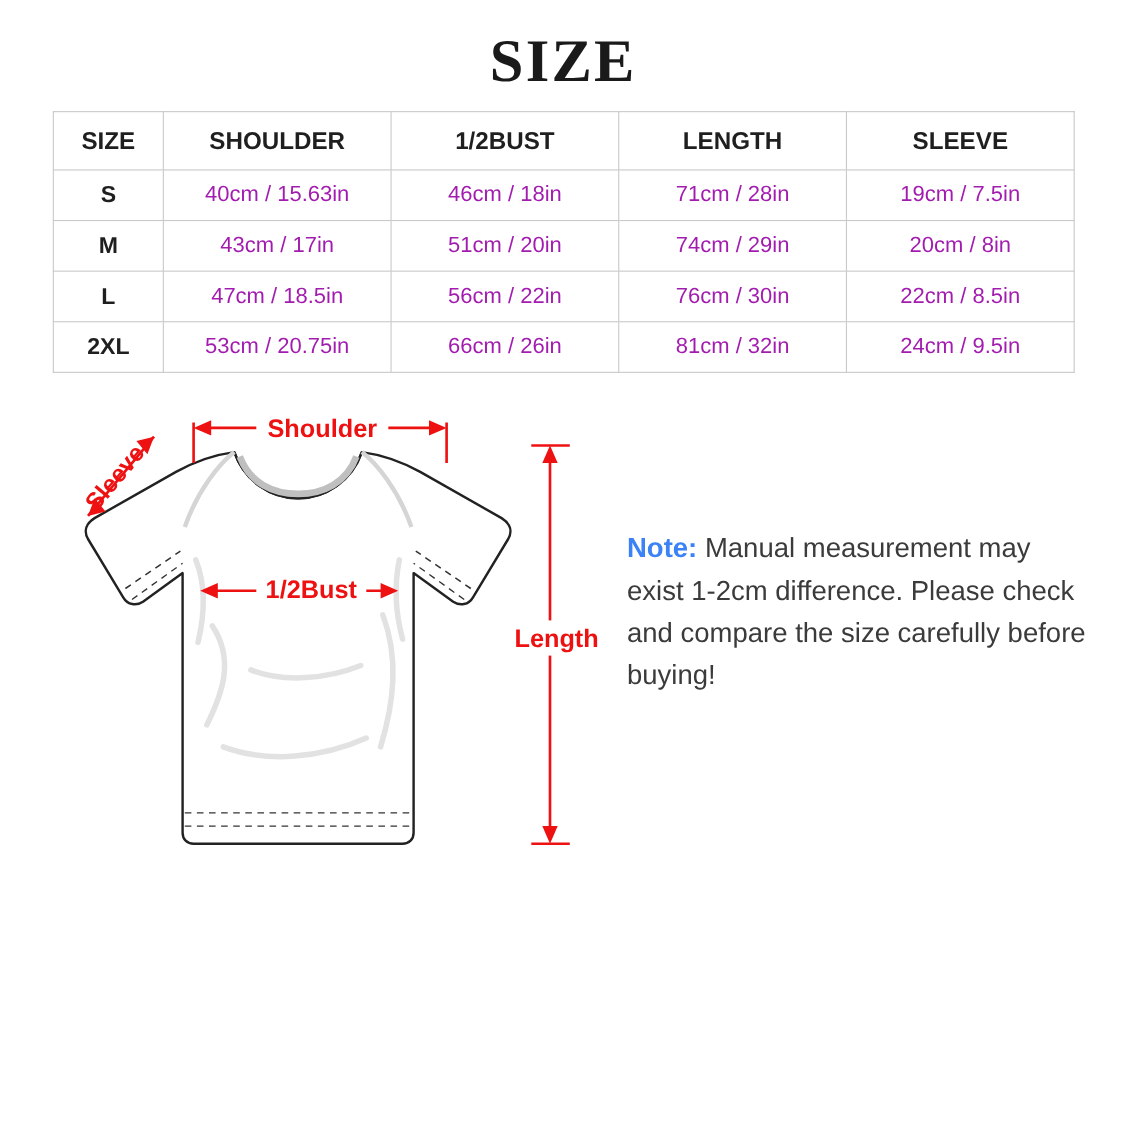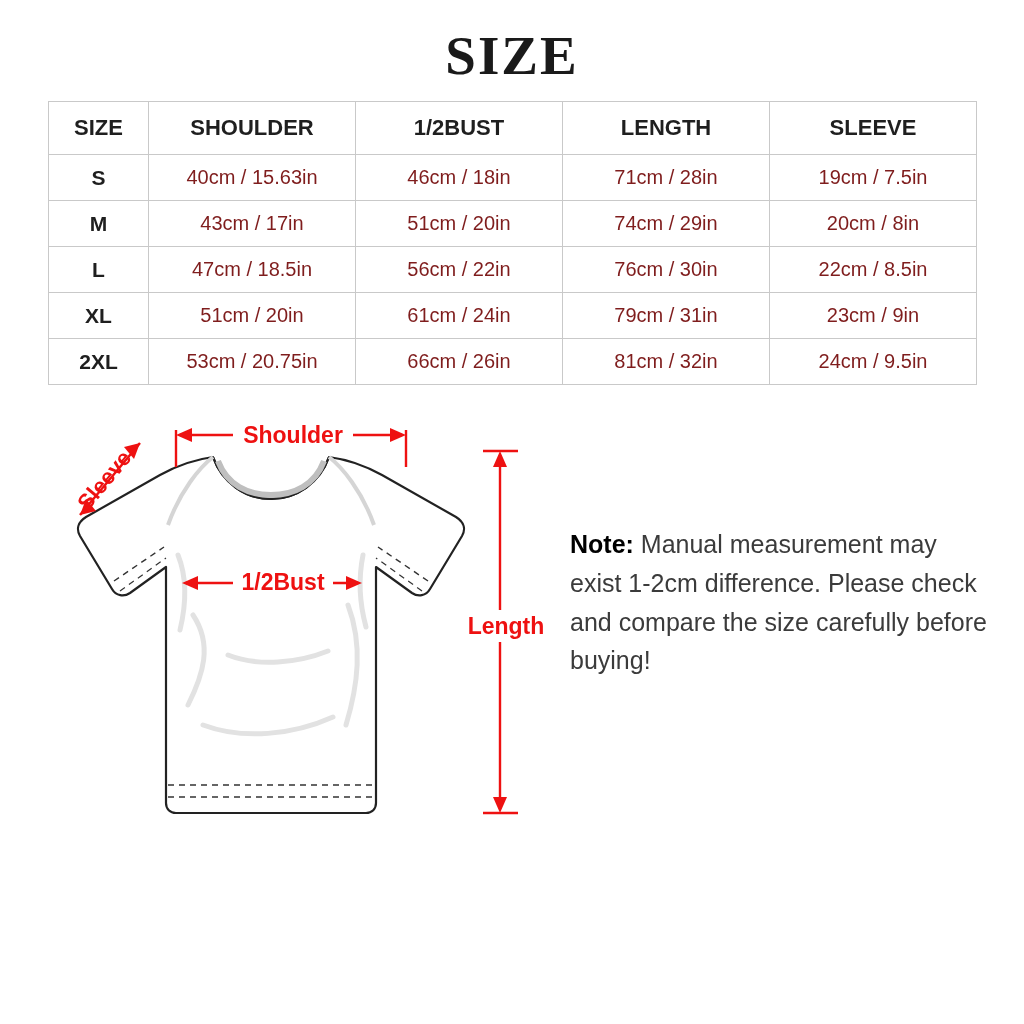--- a/index.html
+++ b/index.html
@@ -36,21 +36,21 @@
     width: 928px;
     table-layout: fixed;
   }
   table.size-table th,
   table.size-table td {
     border: 1px solid #c9c9c9;
     height: 45px;
     text-align: center;
     vertical-align: middle;
     font-size: 20px;
-    color: #7f1d1d;
+    color: #a21caf;
     padding: 0 4px;
   }
   table.size-table thead th {
     font-size: 22px;
     font-weight: 700;
     color: #1f1f1f;
     height: 52px;
   }
   table.size-table tbody td.size-col {
     font-weight: 700;
@@ -82,21 +82,21 @@
     top: 120px;
     width: 420px;
   }
   .note-text {
     font-size: 25px;
     line-height: 1.55;
     color: #3b3b3b;
   }
   .note-text b {
     font-weight: 700;
-    color: #000000;
+    color: #3b82f6;
   }
   svg { display: block; }
 </style>
 </head>
 <body>
 
 <div class="title">SIZE</div>
 
 <div class="table-wrap">
   <table class="size-table">
@@ -130,27 +130,20 @@
         <td>51cm / 20in</td>
         <td>74cm / 29in</td>
         <td>20cm / 8in</td>
       </tr>
       <tr>
         <td class="size-col">L</td>
         <td>47cm / 18.5in</td>
         <td>56cm / 22in</td>
         <td>76cm / 30in</td>
         <td>22cm / 8.5in</td>
-      </tr>
-      <tr>
-        <td class="size-col">XL</td>
-        <td>51cm / 20in</td>
-        <td>61cm / 24in</td>
-        <td>79cm / 31in</td>
-        <td>23cm / 9in</td>
       </tr>
       <tr>
         <td class="size-col">2XL</td>
         <td>53cm / 20.75in</td>
         <td>66cm / 26in</td>
         <td>81cm / 32in</td>
         <td>24cm / 9.5in</td>
       </tr>
     </tbody>
   </table>

